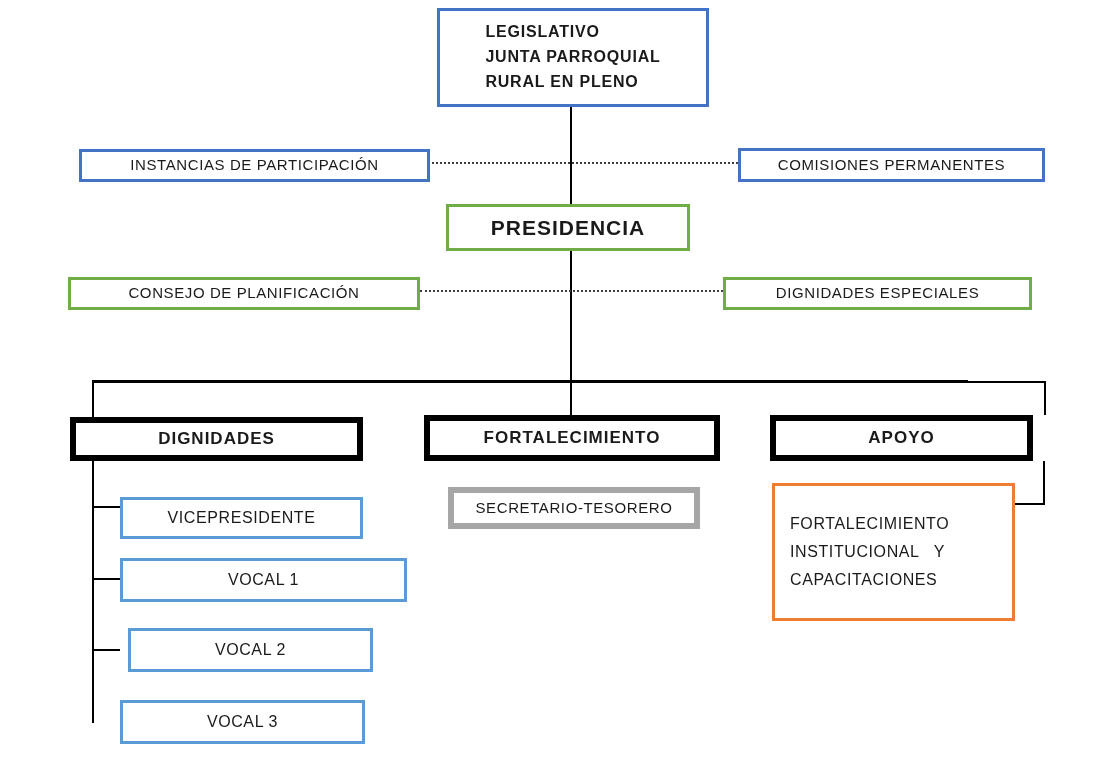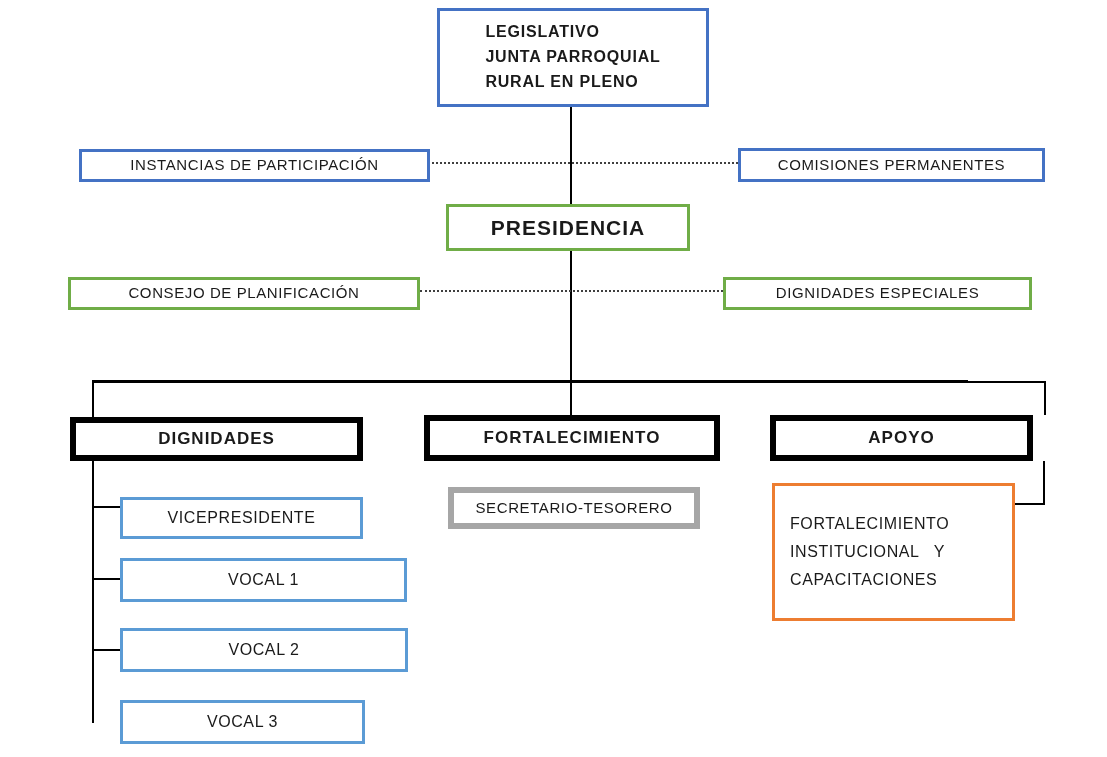--- a/index.html
+++ b/index.html
@@ -46,21 +46,21 @@
   .n-dignidades{left:70px;top:417px;width:293px;height:44px;}
   .n-administrativos{left:424px;top:415px;width:296px;height:46px;}
   .n-apoyo{left:770px;top:415px;width:263px;height:46px;}
   .n-dignidades .label,.n-administrativos .label,.n-apoyo .label{font-size:17px;letter-spacing:1px;}
   
   .n-vicepresidente{left:120px;top:497px;width:243px;height:42px;}
   .n-secretario{left:448px;top:487px;width:252px;height:42px;}
   .n-fortalecimiento{left:772px;top:483px;width:243px;height:138px;justify-content:flex-start;text-align:left;padding-left:15px;}
   .n-fortalecimiento .label{font-size:16px;line-height:1.75;}
   .n-vocal1{left:120px;top:558px;width:287px;height:44px;}
-  .n-vocal2{left:120px;top:628px;width:288px;height:44px;}
+  .n-vocal2{left:128px;top:628px;width:245px;height:44px;}
   .n-vocal3{left:120px;top:700px;width:245px;height:44px;}
   .n-vicepresidente .label,.n-vocal1 .label,.n-vocal2 .label,.n-vocal3 .label{font-size:16px;}
   
   .line{position:absolute;background:var(--line,#000);z-index:1;}
   .dotted{
     position:absolute;height:0;z-index:1;
     border-top:2.5px dotted var(--dotted,#404040);
     background:none;
   }
 </style>

